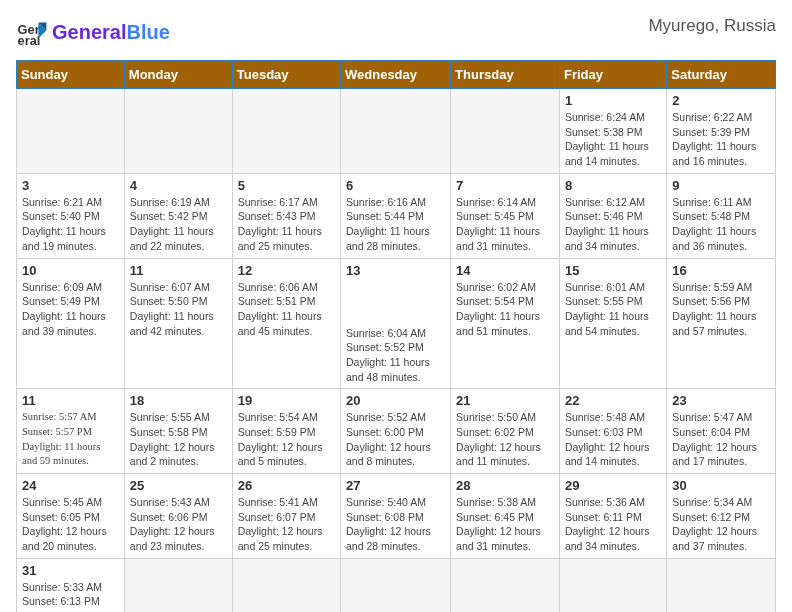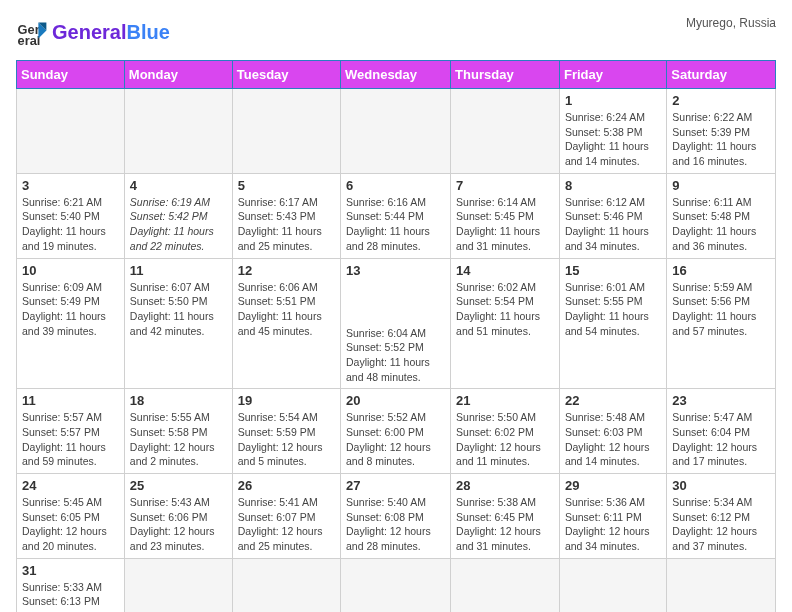--- a/index.html
+++ b/index.html
@@ -27,30 +27,30 @@
     }
     .title-block {
       text-align: right;
     }
     .month-title {
       font-size: 32px;
       font-weight: bold;
       color: #333;
     }
     .location {
-      font-size: 12px;
+      font-size: 17px;
       color: #555;
     }
     .calendar {
       width: 100%;
       border-collapse: collapse;
       font-size: 11px;
     }
     .calendar thead tr th {
-      background: #d946ef;
+      background: #a16207;
       color: #fff;
       padding: 6px 4px;
       text-align: left;
       font-size: 13px;
       font-weight: bold;
       border: 1px solid #2a7fc1;
     }
     .calendar tbody tr td {
       border: 1px solid #d0d0d0;
       vertical-align: top;
@@ -136,21 +136,21 @@
       <tr>
         <td>
           <div class="day-number">3</div>
           <div class="day-info" style="white-space: pre-line;">Sunrise: 6:21 AM
 Sunset: 5:40 PM
 Daylight: 11 hours
 and 19 minutes.</div>
         </td>
         <td>
           <div class="day-number">4</div>
-          <div class="day-info" style="white-space: pre-line; font-style: italic;">Sunrise: 6:19 AM
+          <div class="day-info" style="white-space: pre-line;">Sunrise: 6:19 AM
 Sunset: 5:42 PM
 Daylight: 11 hours
 and 22 minutes.</div>
         </td>
         <td>
           <div class="day-number">5</div>
           <div class="day-info" style="white-space: pre-line;">Sunrise: 6:17 AM
 Sunset: 5:43 PM
 Daylight: 11 hours
 and 25 minutes.</div>
@@ -231,21 +231,21 @@
           <div class="day-number">16</div>
           <div class="day-info" style="white-space: pre-line;">Sunrise: 5:59 AM
 Sunset: 5:56 PM
 Daylight: 11 hours
 and 57 minutes.</div>
         </td>
       </tr>
       <tr>
         <td>
           <div class="day-number">11</div>
-          <div class="day-info" style="white-space: pre-line;">Sunrise: 5:57 AM
+          <div class="day-info" style="white-space: pre-line; font-family: Liberation Serif, serif;">Sunrise: 5:57 AM
 Sunset: 5:57 PM
 Daylight: 11 hours
 and 59 minutes.</div>
         </td>
         <td>
           <div class="day-number">18</div>
           <div class="day-info" style="white-space: pre-line;">Sunrise: 5:55 AM
 Sunset: 5:58 PM
 Daylight: 12 hours
 and 2 minutes.</div>

